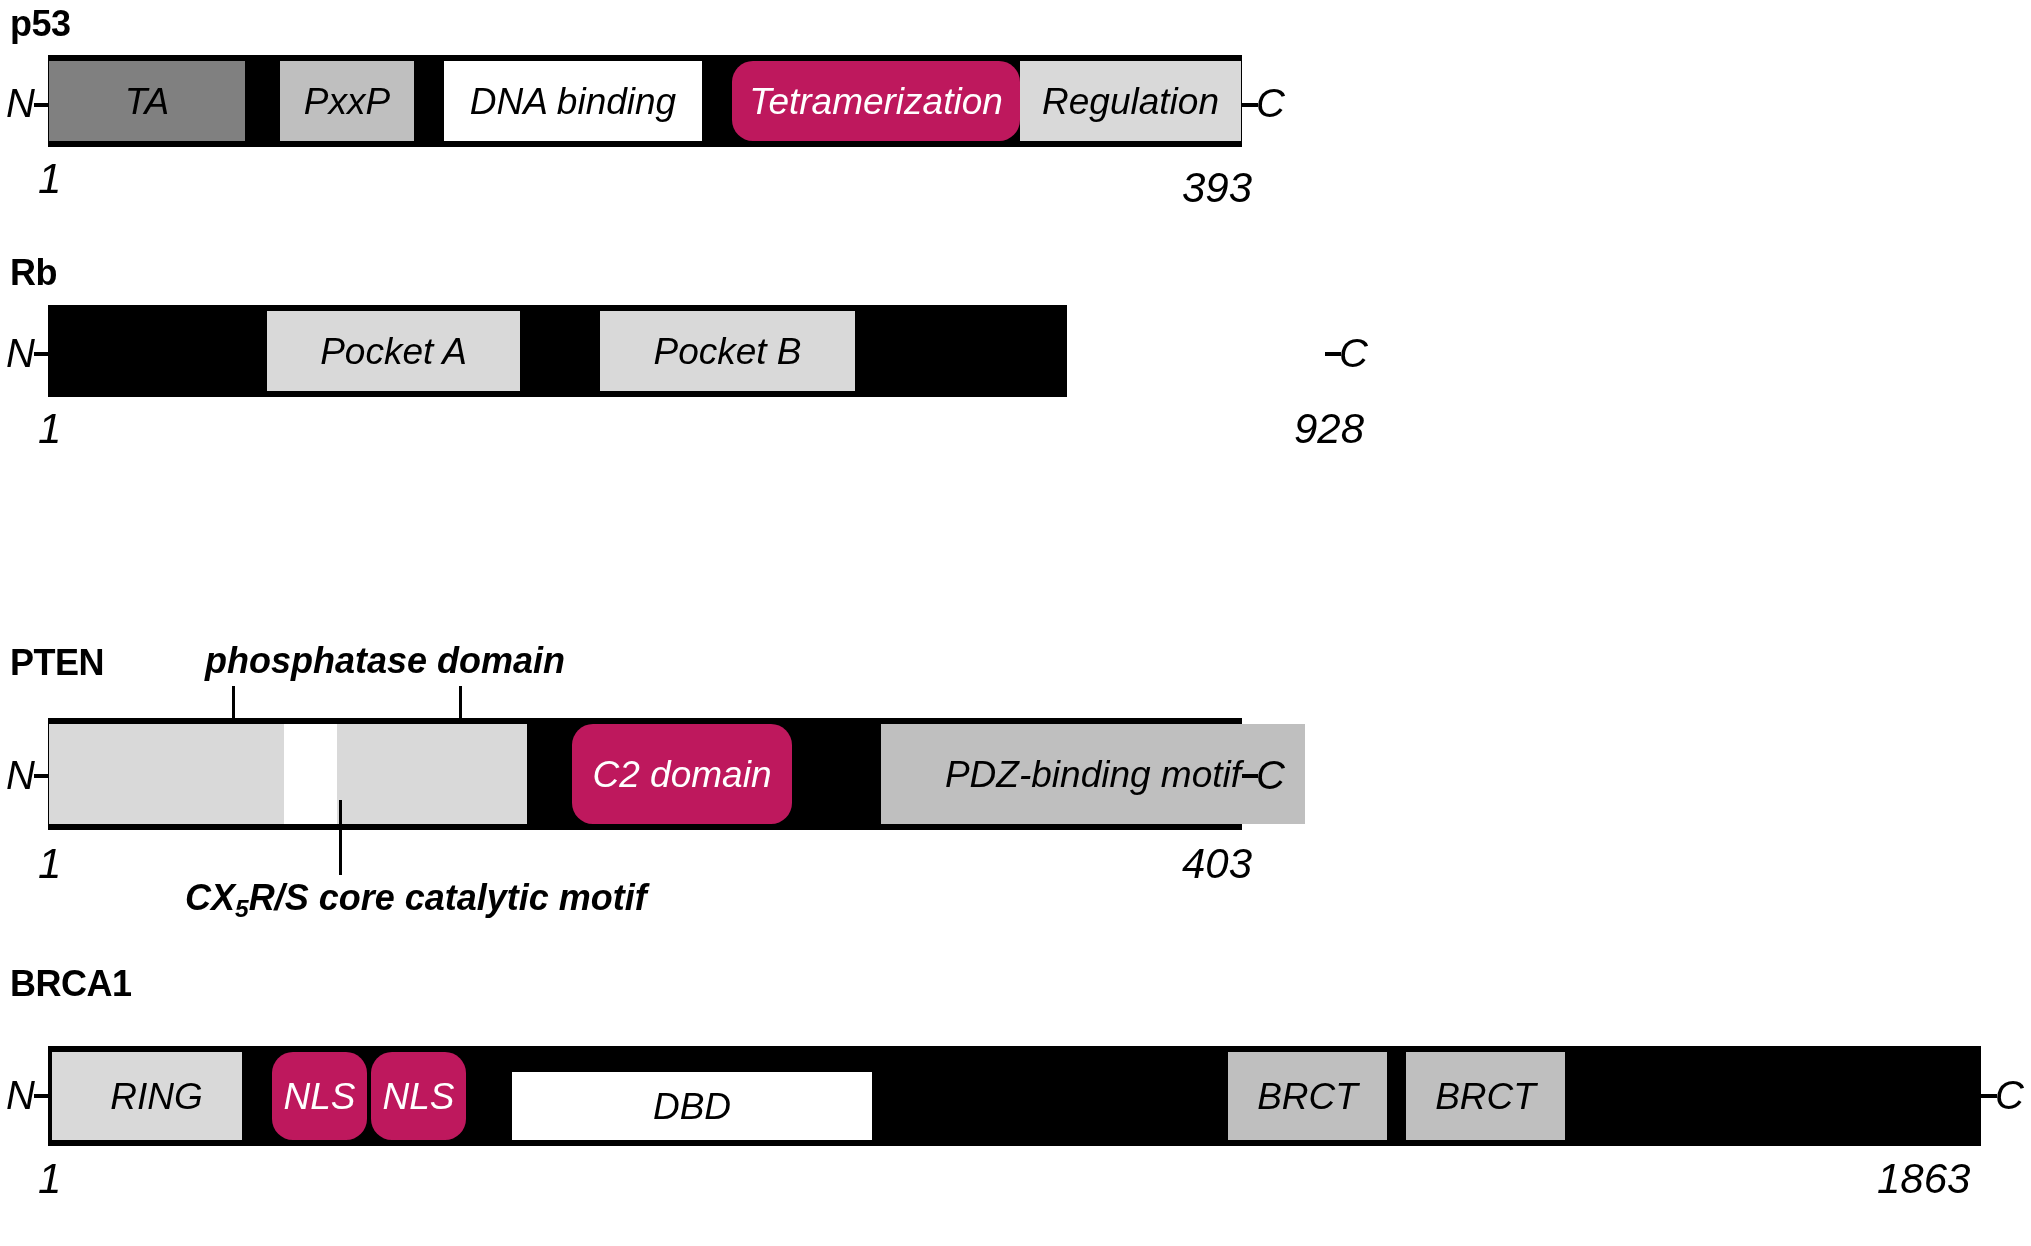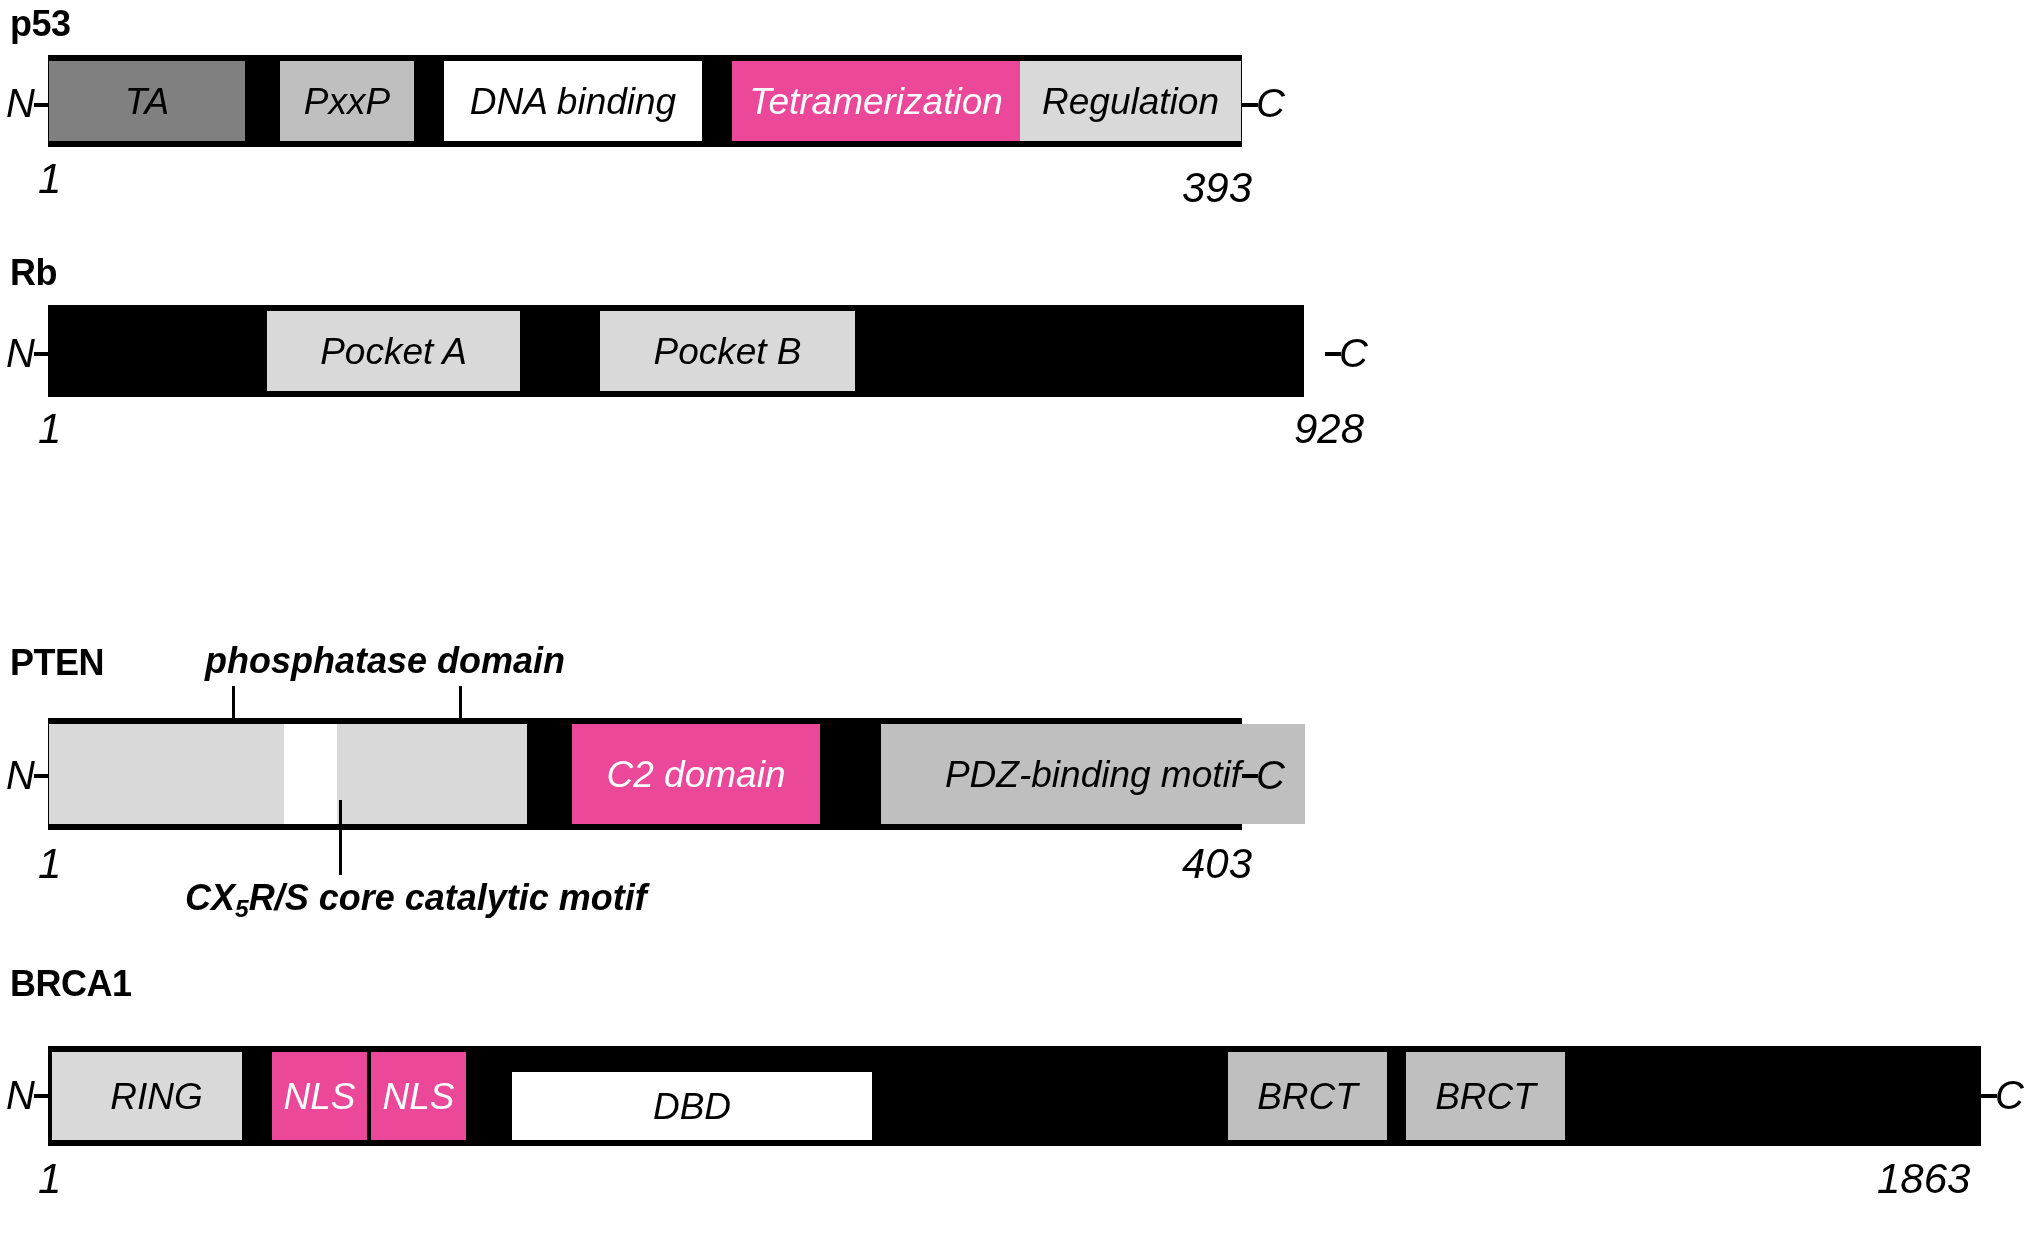--- a/index.html
+++ b/index.html
@@ -51,21 +51,21 @@
     font-style: italic;
     font-size: 37px;
     line-height: 1;
     white-space: nowrap;
     overflow: visible;
   }
   .fill-white   { background: #ffffff; color: #000000; }
   .fill-light   { background: #d9d9d9; color: #000000; }
   .fill-medium  { background: #bfbfbf; color: #000000; }
   .fill-dark    { background: #808080; color: #000000; }
-  .fill-darker  { background: #ec4899; color: #ffffff; }
+  .fill-darker  { background: #be185d; color: #ffffff; border-radius: 21px; }
 
   
   .term {
     position: absolute;
     font-style: italic;
     font-size: 40px;
     line-height: 1;
     white-space: nowrap;
     color: #000000;
   }
@@ -127,21 +127,21 @@
   <div class="term" style="left:1256px; top:83px;">C</div>
 
   <div class="resnum" style="left:38px; top:158px;">1</div>
   <div class="resnum" style="left:1182px; top:158px;margin-top:9px;">393</div>
 
   <div class="protein-name" style="left:10px; top:255px;">Rb</div>
 
   <div class="term" style="left:6px; top:333px;">N</div>
   <div class="term-dash" style="left:34px; top:352px; width:16px;"></div>
 
-  <div class="bar" style="left:48px; top:305px; width:1256px; height:92px;">
+  <div class="bar" style="left:48px; top:305px; width:1019px; height:92px;">
     <div class="domain fill-light" style="left:219px; width:253px;">Pocket A</div>
     <div class="domain fill-light" style="left:552px; width:255px;">Pocket B</div>
   </div>
 
   <div class="term-dash" style="left:1325px; top:352px; width:16px;"></div>
   <div class="term" style="left:1339px; top:333px;">C</div>
 
   <div class="resnum" style="left:38px; top:408px;">1</div>
   <div class="resnum" style="left:1294px; top:408px;">928</div>
 
@@ -151,21 +151,21 @@
   <div class="leader" style="left:232px; top:686px; height:60px;"></div>
   <div class="leader" style="left:459px; top:686px; height:60px;"></div>
 
   <div class="term" style="left:6px; top:755px;">N</div>
   <div class="term-dash" style="left:34px; top:774px; width:16px;"></div>
 
   <div class="bar" style="left:48px; top:718px; width:1194px; height:112px;">
     <div class="domain fill-light" style="left:1px;   width:235px;"></div>
     <div class="domain fill-white" style="left:236px; width:53px;"></div>
     <div class="domain fill-light" style="left:289px; width:190px;"></div>
-    <div class="domain fill-darker" style="left:524px; width:248px;">C2 domain</div>
+    <div class="domain fill-darker" style="left:524px; width:220px;">C2 domain</div>
     <div class="domain fill-medium" style="left:833px; width:424px;">PDZ-binding motif</div>
   </div>
 
   <div class="term-dash" style="left:1242px; top:774px; width:16px;"></div>
   <div class="term" style="left:1256px; top:755px;">C</div>
 
   <div class="leader" style="left:339px; top:800px; height:75px;"></div>
   <div class="callout-label" style="left:185px; top:880px;"><span>CX<sub>5</sub>R/S core catalytic motif</span></div>
 
   <div class="resnum" style="left:38px; top:843px;">1</div>

